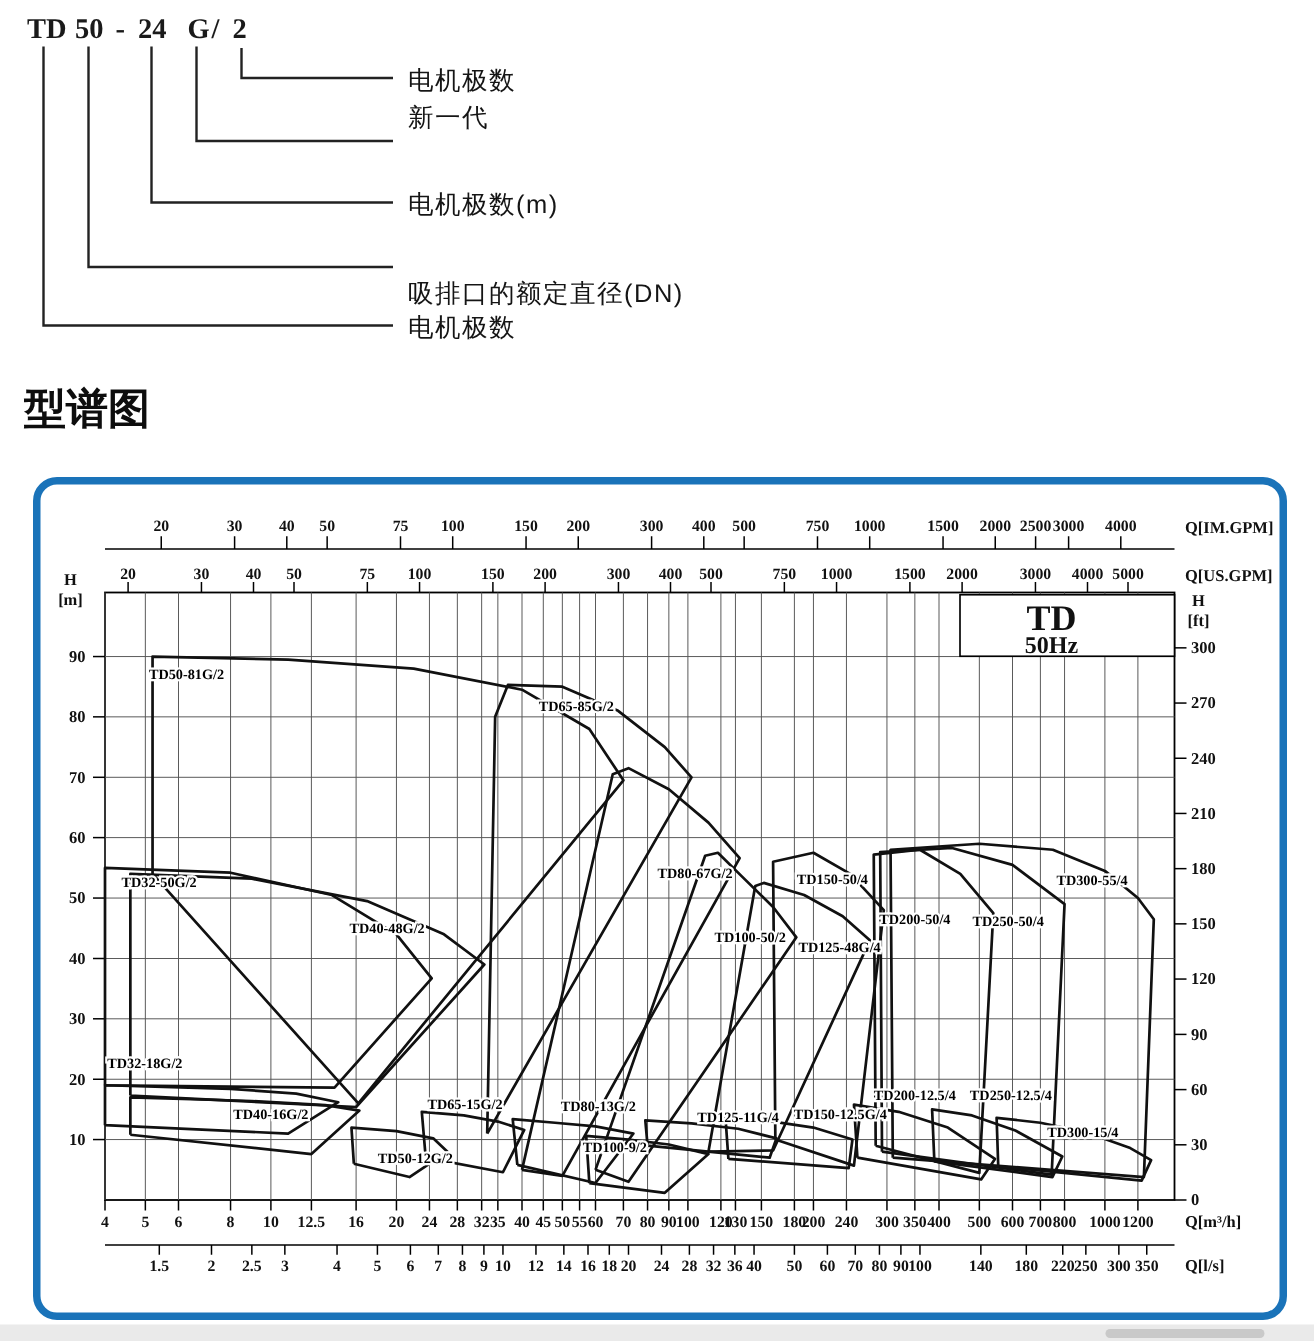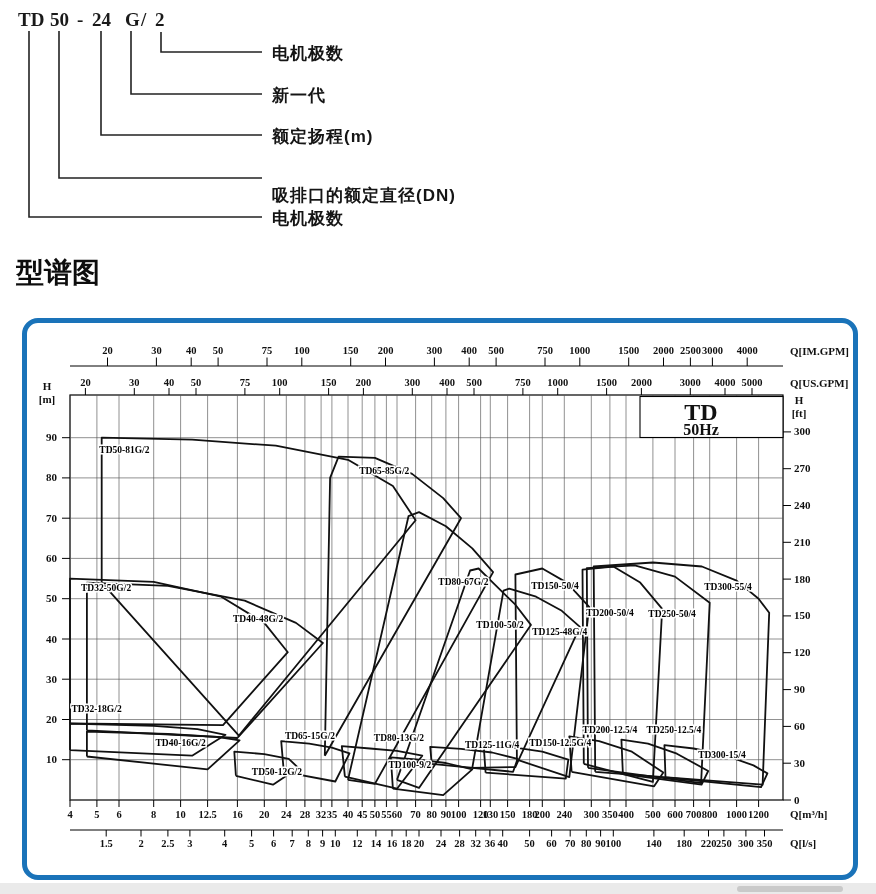--- a/index.html
+++ b/index.html
@@ -4,22 +4,22 @@
 <style>
   html,body{margin:0;padding:0;background:#fff;}
   .page{position:relative;width:876px;height:894px;background:#ffffff;overflow:hidden;
         font-family:"Liberation Serif",serif;color:#111;}
   
   .code-line{position:absolute;top:9px;left:0;height:24px;width:400px;}
   .code-line span{position:absolute;font:bold 19px "Liberation Serif",serif;color:#1a1a1a;}
   .cp0{left:18px}.cp1{left:50px}.cp2{left:77px}.cp3{left:92px}.cp4{left:125px}.cp5{left:141px}.cp6{left:155px}
   .connector-svg{position:absolute;left:0;top:0;width:420px;height:240px;}
   .nom-label{position:absolute;left:272px;font-family:"Liberation Sans",sans-serif;
-             font-weight:bold;font-size:17px;letter-spacing:1px;color:#151515;white-space:nowrap;}
-  .nl0{top:42px}.nl1{top:84px}.nl2{top:125px}.nl3{top:184px}.nl4{top:207px}
+             font-weight:normal;font-size:17px;letter-spacing:1px;color:#151515;white-space:nowrap;}
+  .nl0{top:42px}.nl1{top:67px}.nl2{top:125px}.nl3{top:184px}.nl4{top:207px}
   .section-title{position:absolute;left:16px;top:254px;margin:0;
                  font-family:"Liberation Sans",sans-serif;font-weight:900;font-size:28px;color:#0d0d0d;}
   .chart-box{position:absolute;left:22px;top:318px;width:826px;height:552px;
              border:5px solid #1a73b9;border-radius:16px;background:#fff;}
   #chart-svg{position:absolute;left:0;top:0;width:876px;height:894px;}
   .page-strip{position:absolute;left:0;top:883px;width:876px;height:11px;background:#eaeaea;}
   .strip-thumb{position:absolute;left:737px;top:3px;width:106px;height:6px;background:#c9c9c9;border-radius:3px;}
 </style>
 </head>
 <body>
@@ -40,21 +40,21 @@
       <g fill="none" stroke="#222" stroke-width="1.6">
         <path d="M161,32 V52 H262"></path>
         <path d="M131,31 V94 H262"></path>
         <path d="M101,31 V135 H262"></path>
         <path d="M59,31 V178 H262"></path>
         <path d="M29,31 V217 H262"></path>
       </g>
     </svg>
     <div class="nom-label nl0">电机极数</div>
     <div class="nom-label nl1">新一代</div>
-    <div class="nom-label nl2">额定扬程(m)</div>
+    <div class="nom-label nl2">电机极数(m)</div>
     <div class="nom-label nl3">吸排口的额定直径(DN)</div>
     <div class="nom-label nl4">电机极数</div>
   </div>
 
   <h2 class="section-title">型谱图</h2>
 
   <div class="chart-box"></div>
 
   <svg id="chart-svg" viewBox="0 0 876 894">
       <rect x="70" y="395" width="713" height="405" fill="none" stroke="#000" stroke-width="1.2"></rect>

